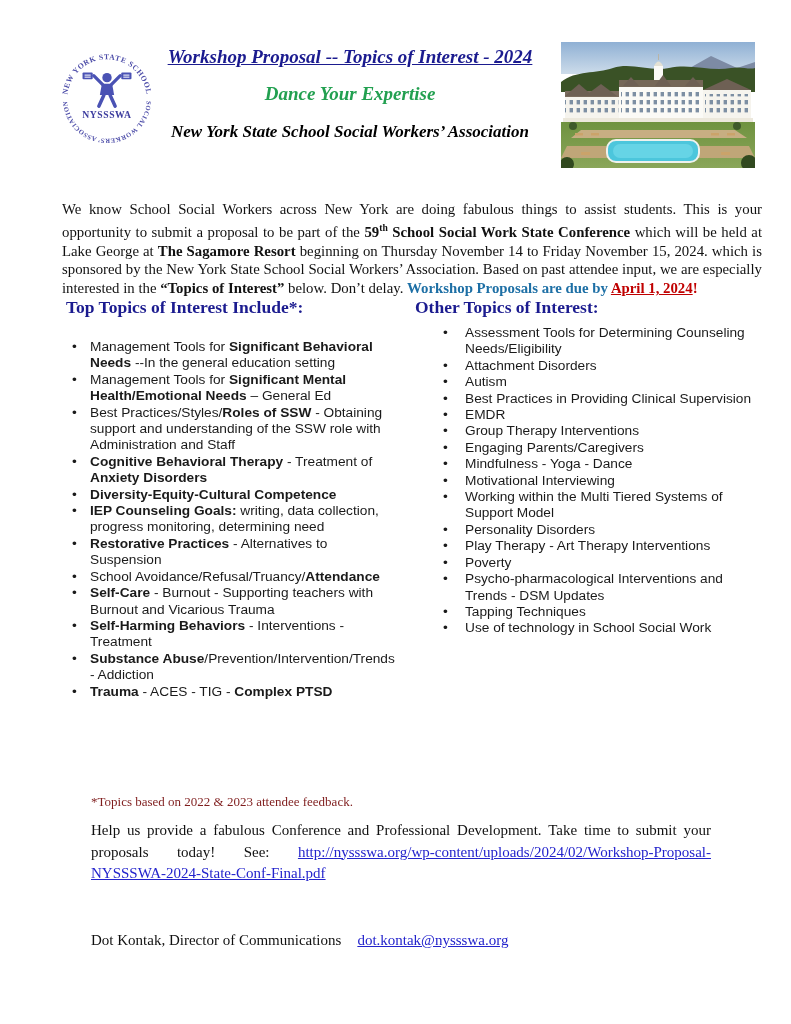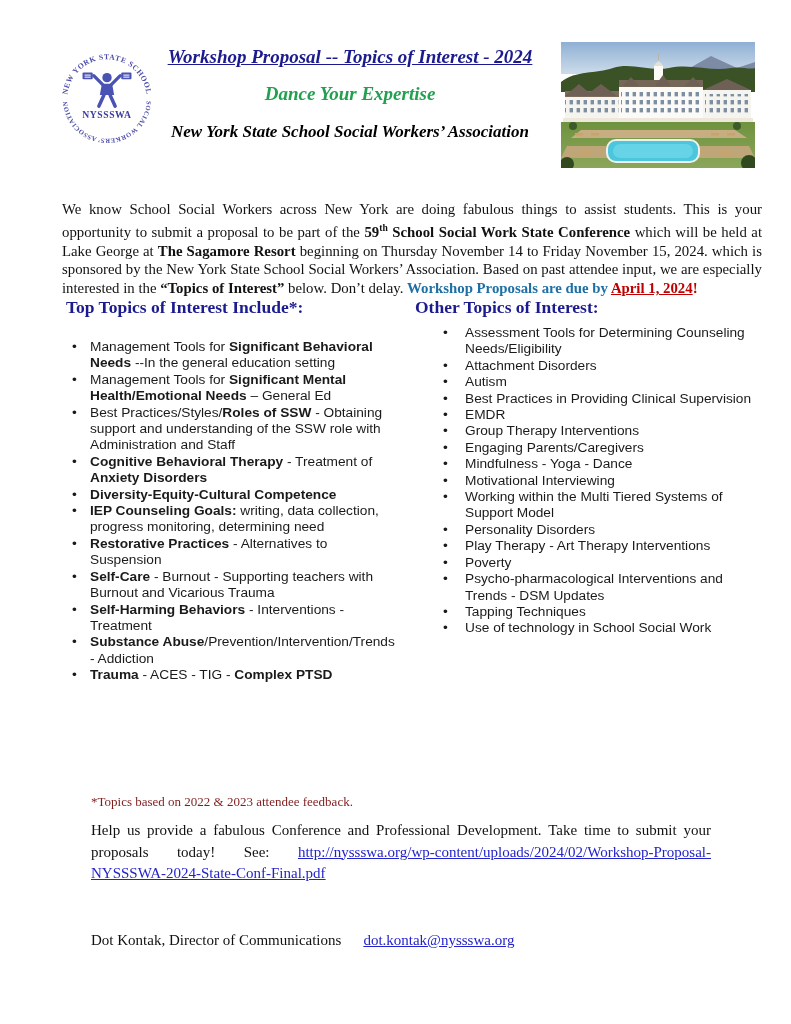--- a/index.html
+++ b/index.html
@@ -32,21 +32,21 @@
   .b{font-weight:bold;}
   .sup{font-weight:bold;vertical-align:super;font-size:0.65em;}
   .c-due{color:var(--due);}
   .c-red{color:var(--red);}
   .u{text-decoration:underline;}
   .link{color:var(--link);text-decoration:underline;cursor:pointer;overflow-wrap:anywhere;}
   .footnote{position:absolute;left:91px;top:794px;font-size:13px;color:#7f1d1d;}
   .help{position:absolute;left:91px;top:820px;width:620px;margin:0;
         font-size:15px;line-height:21.5px;text-align:justify;}
   .contact{position:absolute;left:91px;top:932px;font-size:15px;}
-  .email{margin-left:22px;}
+  .email{margin-left:16px;}
 </style>
 </head>
 <body>
 
 <div class="page">
 
   <div class="logo">
     <svg viewBox="0 0 102 102" width="104" height="104">
       <defs>
         <path id="arcTop" d="M 12,54 A 39,39 0 0 1 90,54" fill="none"></path>
@@ -141,20 +141,21 @@
   <div class="col col-left">
     <h2>Top Topics of Interest Include*:</h2>
     <ul class="topics-list">
         <li><span>Management Tools for </span><span class="b">Significant Behavioral Needs</span><span> --In the general education setting</span></li>
         <li><span>Management Tools for </span><span class="b">Significant Mental Health/Emotional Needs</span><span> – General Ed</span></li>
         <li><span>Best Practices/Styles/</span><span class="b">Roles of SSW</span><span> - Obtaining support and understanding of the SSW role with Administration and Staff</span></li>
         <li><span class="b">Cognitive Behavioral Therapy</span><span> - Treatment of </span><span class="b">Anxiety Disorders</span></li>
         <li><span class="b">Diversity-Equity-Cultural Competence</span></li>
         <li><span class="b">IEP Counseling Goals:</span><span> writing, data collection, progress monitoring, determining need</span></li>
         <li><span class="b">Restorative Practices</span><span> - Alternatives to Suspension</span></li>
+        <li><span>School Avoidance/Refusal/Truancy/​</span><span class="b">Attendance</span></li>
         <li><span class="b">Self-Care</span><span> - Burnout -  Supporting teachers with Burnout and Vicarious Trauma</span></li>
         <li><span class="b">Self-Harming Behaviors</span><span> - Interventions - Treatment</span></li>
         <li><span class="b">Substance Abuse</span><span>/Prevention/Intervention/​Trends - Addiction</span></li>
         <li><span class="b">Trauma</span><span> - ACES - TIG - </span><span class="b">Complex PTSD</span></li>
       </ul>
   </div>
 
   <div class="col col-right">
     <h2>Other Topics of Interest:</h2>
     <ul class="topics-list">

